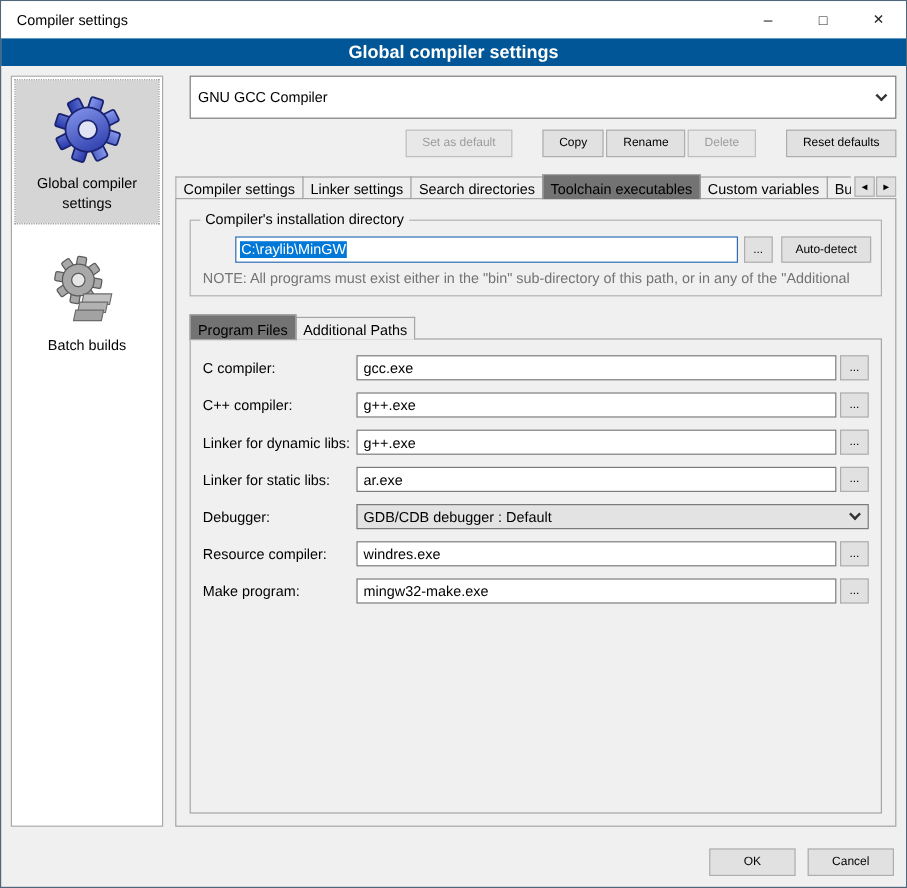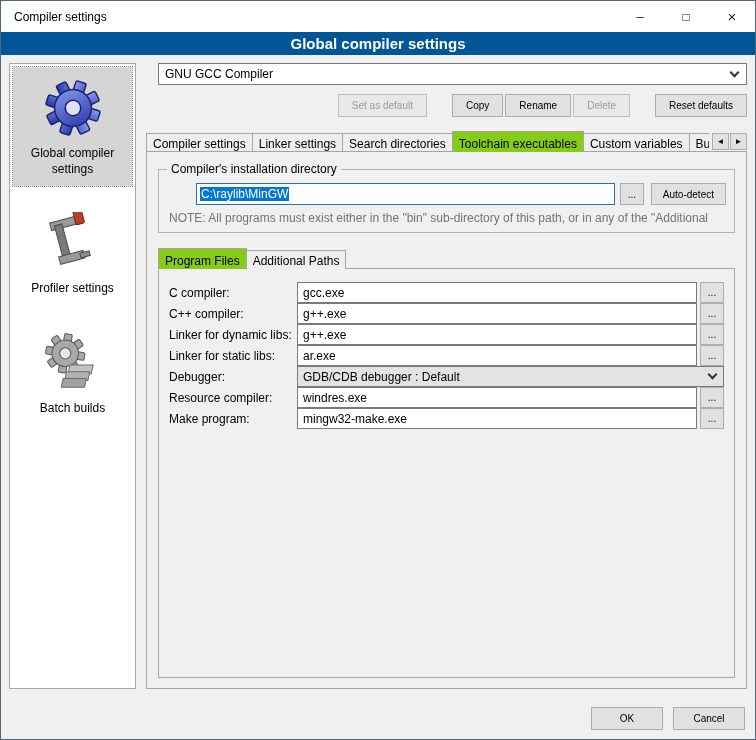--- a/index.html
+++ b/index.html
@@ -28,40 +28,40 @@
   .sidebar { flex: 0 0 127px; background: #fff; border: 1px solid #a9a9a9; padding: 3px;
              display: flex; flex-direction: column; overflow: hidden; }
   .side-item { padding: 10px 2px 9px; text-align: center; margin-bottom: 16px; cursor: pointer; }
   .side-item.selected { background: #d5d5d5; outline: 1px dotted #8a8a8a; }
   .side-icon { width: 62px; height: 62px; display: block; margin: 0 auto; }
   .side-label { margin-top: 7px; line-height: 1.3; }
 
   
   .main { flex: 1; display: flex; flex-direction: column; min-width: 0; }
   .sel-label { margin: 3px 0 5px 12px; }
-  .combo { margin-left: 12px; height: 22px; border: 1px solid #7a7a7a; background: #fff;
+  .combo { margin-left: 12px; height: 36px; border: 1px solid #7a7a7a; background: #fff;
            display: flex; align-items: center; padding: 0 8px 0 6px; cursor: pointer; }
   .combo-value { flex: 1; }
   .chev { width: 7px; height: 7px; border-right: 2px solid #333; border-bottom: 2px solid #333;
           transform: rotate(45deg); margin-top: -4px; }
 
   .btnrow { display: flex; justify-content: flex-end; align-items: center; margin: 9px 0 0 12px; }
   .btn { background: #e1e1e1; border: 1px solid #adadad; height: 23px; padding: 0 13px;
          font-size: 10px; font-family: inherit; cursor: pointer; }
   .btn.disabled { color: #9c9c9c; background: #e8e8e8; border-color: #bfbfbf; }
   .btn + .btn { margin-left: 2px; }
   .gap-l { margin-left: 25px !important; }
 
   
   .tabs { position: relative; display: flex; align-items: flex-end; margin-top: 13px;
           height: 22px; padding-right: 38px; white-space: nowrap; overflow: hidden; }
   .tab { border: 1px solid #a5a5a5; border-bottom: none; background: #eeeeee; height: 19px;
          padding: 3px 6px 0; cursor: pointer; position: relative; }
   .tab + .tab { margin-left: -1px; }
-  .tab.active { height: 22px; background: #84cc16; z-index: 3; margin-bottom: -1px;
+  .tab.active { height: 22px; background: #737373; z-index: 3; margin-bottom: -1px;
                 padding-top: 5px; border-bottom: 1px solid #f0f0f0; }
   .tab.cut { width: 44px; overflow: hidden; border-right: none; }
   .tabarrows { position: absolute; right: 0; bottom: 2px; display: flex; z-index: 4; }
   .tabarrow { width: 17px; height: 17px; border: 1px solid #adadad; background: #e1e1e1;
               font-size: 8px; display: flex; align-items: center; justify-content: center;
               cursor: pointer; }
   .tabarrow + .tabarrow { margin-left: 1px; }
 
   .tabpanel { flex: 1; border: 1px solid #a5a5a5; margin-top: -1px; background: #f0f0f0;
               padding: 9px 11px 10px; display: flex; flex-direction: column; min-height: 0;
@@ -80,21 +80,21 @@
   .autodetect { height: 22px; padding: 0 11px; }
   .note { color: #737373; margin: 6px 0 2px 2px; white-space: nowrap; overflow: hidden; }
 
   
   .subtabs { display: flex; align-items: flex-end; margin-top: 15px; height: 21px;
              white-space: nowrap; }
   .subpanel { flex: 1; border: 1px solid #a5a5a5; margin-top: -1px; padding: 13px 10px;
               display: flex; flex-direction: column; min-height: 0; }
 
   
-  .frow { display: flex; align-items: center; }
+  .frow { display: flex; align-items: center; margin-bottom: 10px; }
   .flabel { flex: 0 0 128px; }
   .finput { flex: 1; height: 21px; border: 1px solid #7a7a7a; background: #fff;
             display: flex; align-items: center; padding: 0 5px; cursor: text; text-align: right; }
   .fbrowse { flex: 0 0 24px; height: 21px; padding: 0; margin-left: 3px; }
   .fcombo { flex: 1; height: 21px; border: 1px solid #7a7a7a; background: #e3e3e3;
             display: flex; align-items: center; padding: 0 7px 0 5px; cursor: pointer; }
   .fcombo .combo-value { flex: 1; }
 
   
   .footer { flex: 0 0 42px; display: flex; justify-content: flex-end; align-items: center;
@@ -134,32 +134,20 @@
               <rect x="-5.5" y="-28" width="11" height="56" rx="2" transform="rotate(90)"></rect>
               <rect x="-5.5" y="-28" width="11" height="56" rx="2" transform="rotate(135)"></rect>
               <circle r="19"></circle>
             </g>
             <circle r="8" fill="#dfe3f4" stroke="#1a2370" stroke-width="1.5"></circle>
           </g>
         </svg>
         <div class="side-label">Global compiler settings</div>
       </div>
 
-      <div class="side-item">
-        <svg class="side-icon" viewBox="0 0 64 64">
-          <g transform="rotate(-15 32 32)">
-            <rect x="14" y="6" width="32" height="8" fill="#9a9a9a" stroke="#4a4a4a"></rect>
-            <rect x="18" y="10" width="8" height="38" fill="#7a7a7a" stroke="#4a4a4a"></rect>
-            <rect x="14" y="42" width="26" height="8" fill="#9a9a9a" stroke="#4a4a4a"></rect>
-            <rect x="40" y="1" width="9" height="14" rx="2" fill="#b04232" stroke="#6d1f12"></rect>
-            <rect x="36" y="44" width="10" height="5" fill="#8a8a8a" stroke="#4a4a4a"></rect>
-          </g>
-        </svg>
-        <div class="side-label">Profiler settings</div>
-      </div>
 
       <div class="side-item">
         <svg class="side-icon" viewBox="0 0 64 64">
           <g transform="translate(24,22) rotate(10) scale(0.72)">
             <g fill="#a8a8a8" stroke="#5a5a5a" stroke-width="1.5">
               <rect x="-5.5" y="-28" width="11" height="56" rx="2"></rect>
               <rect x="-5.5" y="-28" width="11" height="56" rx="2" transform="rotate(45)"></rect>
               <rect x="-5.5" y="-28" width="11" height="56" rx="2" transform="rotate(90)"></rect>
               <rect x="-5.5" y="-28" width="11" height="56" rx="2" transform="rotate(135)"></rect>
               <circle r="19"></circle>

